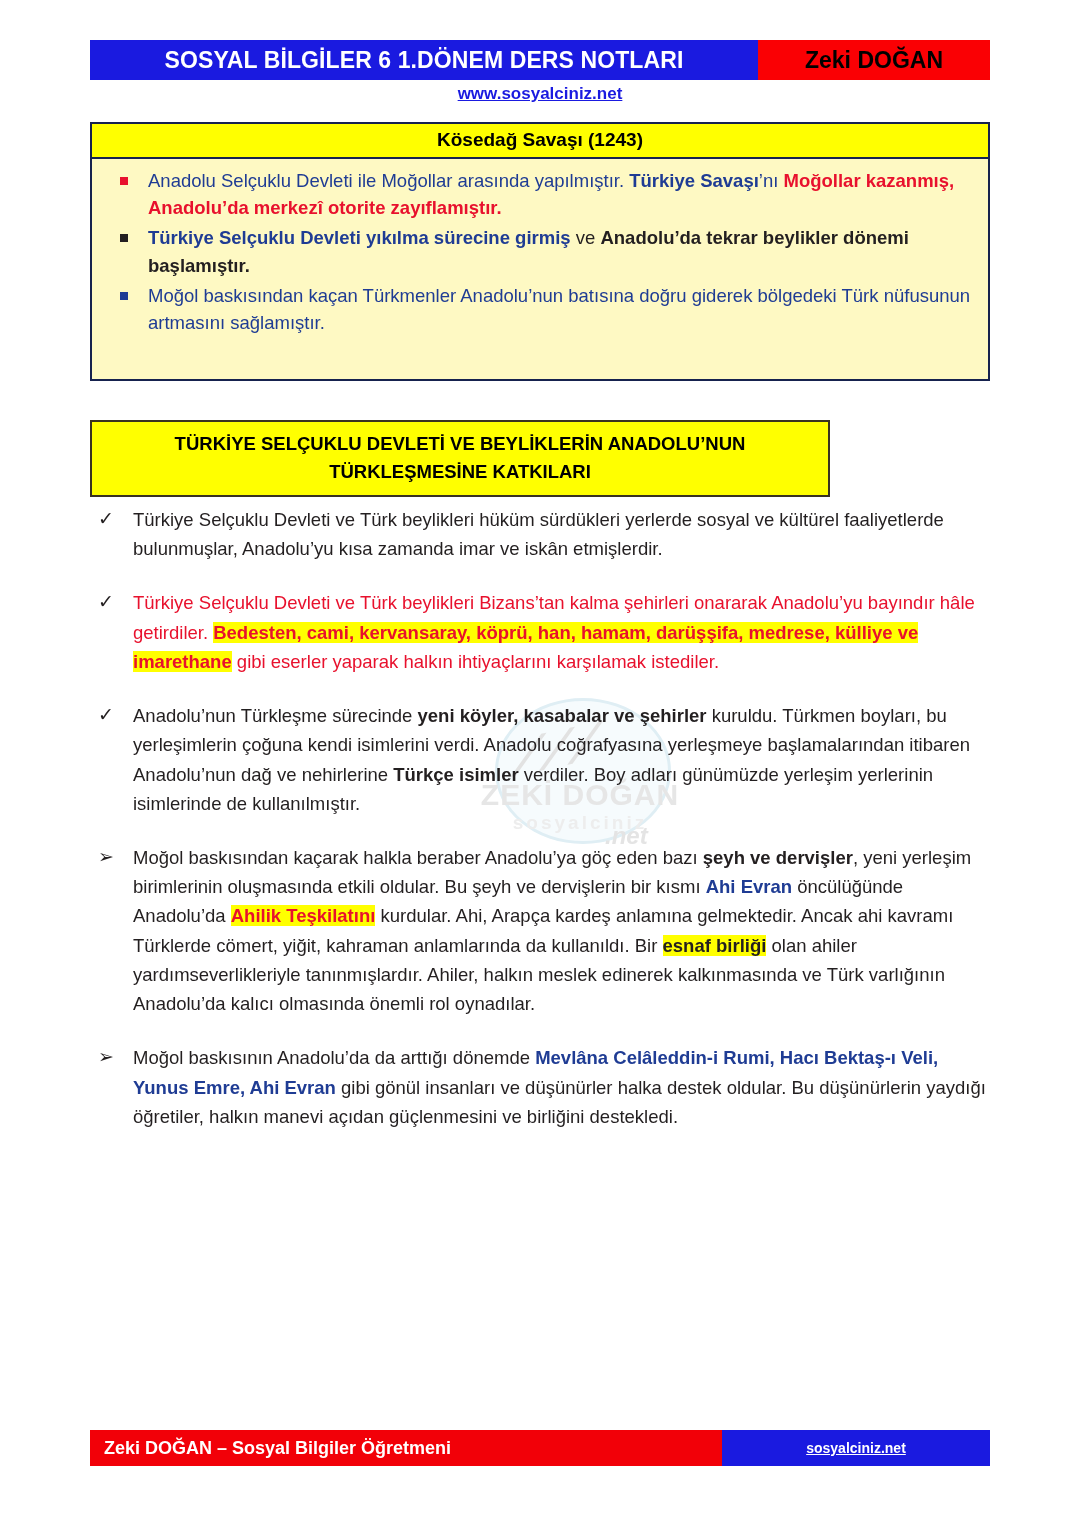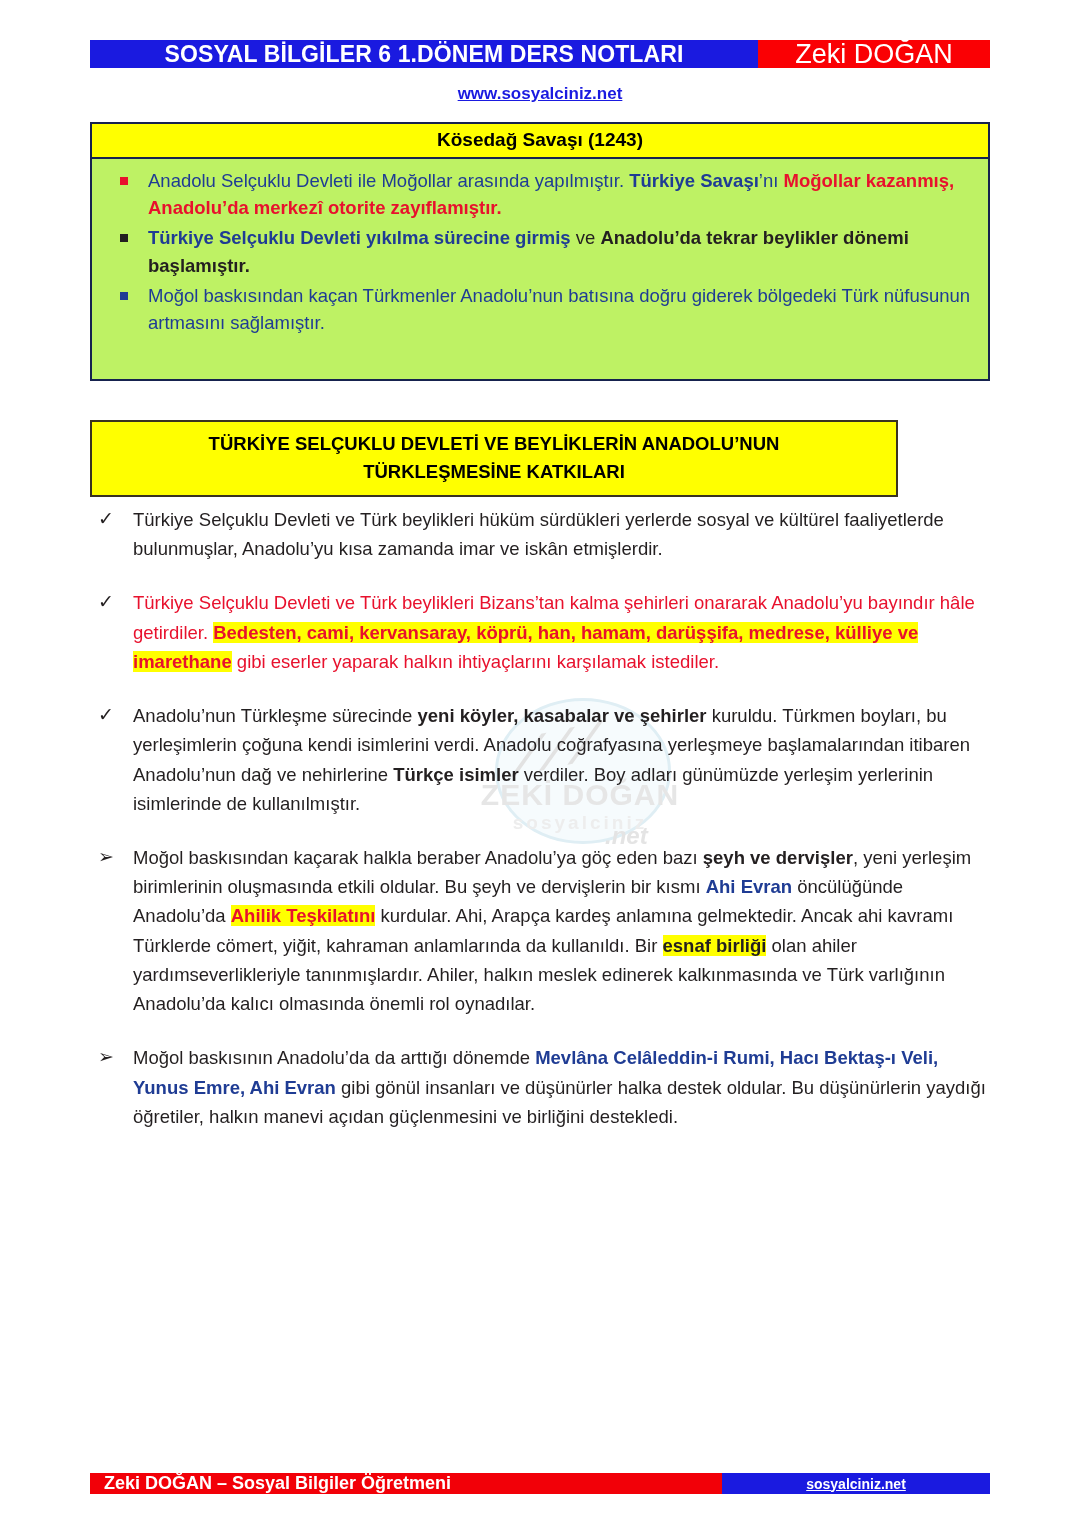--- a/index.html
+++ b/index.html
@@ -88,41 +88,41 @@
     font-weight: bold;
     font-style: italic;
   }
 
   
   .header-bar {
     position: absolute;
     left: 90px;
     top: 40px;
     width: 900px;
-    height: 28px;
+    height: 40px;
     display: flex;
     z-index: 2;
   }
   .header-left {
     flex: 0 0 668px;
     background: #1a1ae0;
     color: #ffffff;
     font-size: 23px;
     font-weight: bold;
     display: flex;
     align-items: center;
     justify-content: center;
     letter-spacing: 0.1px;
   }
   .header-right {
     flex: 1 1 auto;
     background: #fa0004;
-    color: #ffffff;
-    font-size: 27px;
-    font-weight: normal;
+    color: #000000;
+    font-size: 23px;
+    font-weight: bold;
     display: flex;
     align-items: center;
     justify-content: center;
   }
   .header-site {
     position: absolute;
     left: 90px;
     top: 84px;
     width: 900px;
     text-align: center;
@@ -134,21 +134,21 @@
   }
 
   
   .box {
     position: absolute;
     left: 90px;
     top: 122px;
     width: 900px;
     box-sizing: border-box;
     border: 2px solid #16224e;
-    background: #bef264;
+    background: #fef9c3;
     z-index: 2;
   }
   .box-title {
     background: #ffff00;
     border-bottom: 2px solid #16224e;
     text-align: center;
     font-size: 19px;
     font-weight: bold;
     color: #000000;
     padding: 5px 0 6px 0;
@@ -180,21 +180,21 @@
   }
   .sq-red   { background: #e8112d; }
   .sq-black { background: #231f20; }
   .sq-blue  { background: #1f3c94; }
 
   
   .section-banner {
     position: absolute;
     left: 90px;
     top: 420px;
-    width: 808px;
+    width: 740px;
     box-sizing: border-box;
     background: #ffff00;
     border: 2px solid #3a3320;
     text-align: center;
     font-size: 18.5px;
     font-weight: bold;
     color: #000000;
     line-height: 1.5;
     padding: 8px 40px 9px 40px;
     z-index: 2;
@@ -230,24 +230,23 @@
   .red   { color: #e8112d; }
   .black { color: #231f20; }
   .hl    { background: #ffff00; }
 
   
   .footer-bar {
     position: absolute;
     left: 90px;
     top: 1430px;
     width: 900px;
-    height: 21px;
-    display: flex;
-    z-index: 2;
-    margin-top: 43px;
+    height: 36px;
+    display: flex;
+    z-index: 2;
   }
   .footer-left {
     flex: 0 0 632px;
     background: #f20008;
     color: #ffffff;
     font-size: 18px;
     font-weight: bold;
     display: flex;
     align-items: center;
     padding-left: 14px;

